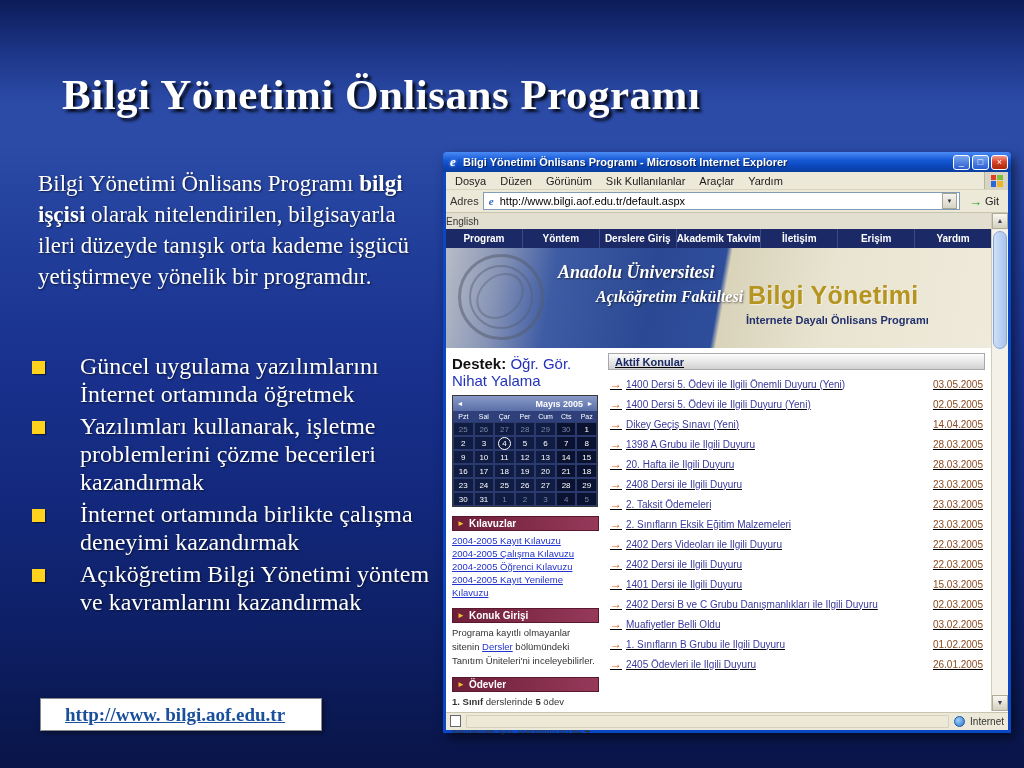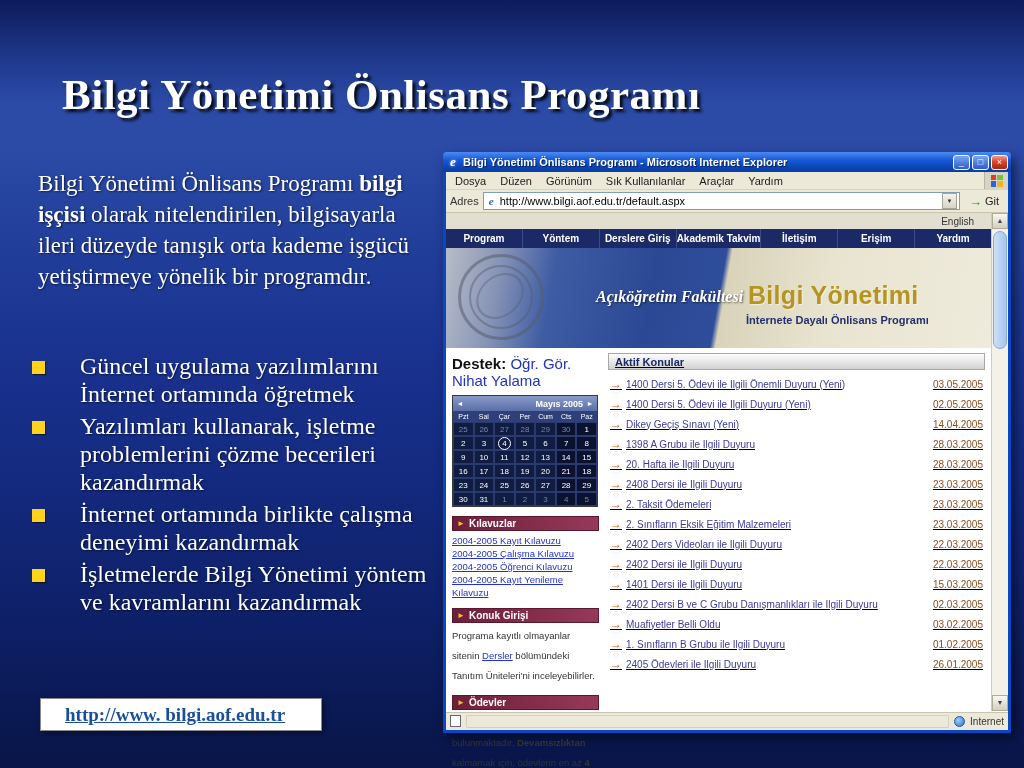--- a/index.html
+++ b/index.html
@@ -57,21 +57,21 @@
   .addr-icon { width:11px; font:italic bold 11px "Liberation Serif",serif; color:#2a66c8; text-align:center; }
   .addr-text { flex:1; font-size:11px; color:#000; white-space:nowrap; overflow:hidden; }
   .addr-drop { width:15px; height:16px; flex:0 0 15px; font-size:6px; line-height:15px; text-align:center; color:#333;
     background:linear-gradient(#f4f3ee,#d8d4c4); border:1px solid #a8a494; cursor:pointer; }
   .go-btn { display:flex; align-items:center; gap:3px; font-size:11px; color:#222; padding:0 5px; cursor:pointer; }
   .go-icon { color:#1f9a1f; font-weight:bold; font-size:13px; line-height:13px; }
 
   .viewport { flex:1; display:flex; background:#fff; min-height:0; }
   .page { flex:1; display:flex; flex-direction:column; min-width:0; }
   .eng-strip { height:16px; flex:0 0 16px; background:#e2dfd0; display:flex; align-items:center;
-    justify-content:flex-end; padding-right:17px; }
+    justify-content:flex-start; padding-right:10px; }
   .eng-strip a { font-size:10px; color:#333; cursor:pointer; }
   .navbar { height:19px; flex:0 0 19px; display:flex; background:#1b2a66; }
   .nav-item { flex:1; display:flex; align-items:center; justify-content:center; color:#fff; font-size:10px;
     font-weight:bold; border-right:1px solid #3a4a8a; white-space:nowrap; cursor:pointer; }
   .nav-item:last-child { border-right:none; }
   .page-header { height:100px; flex:0 0 100px; position:relative; overflow:hidden;
     background:linear-gradient(100deg,#b7bcc6 0%,#8794b6 10%,#3e5ca4 20%,#2b4894 38%,#2e4d9a 50%,#d9d3ba 51%,#e9e4d0 70%,#efebdc 100%); }
   .logo-circle { position:absolute; left:12px; top:6px; width:86px; height:86px; border-radius:50%;
     border:3px solid rgba(85,92,110,.55); }
   .logo-circle::before { content:""; position:absolute; inset:8px; border-radius:50%; border:2px solid rgba(85,92,110,.45); }
@@ -102,21 +102,21 @@
     justify-content:center; outline:1px solid #2a3a6e; outline-offset:-1px; cursor:pointer; }
   .cal-cell.wk { background:#0a1230; }
   .cal-cell.other { color:#7a85ab; }
   .cal-cell.sel::after { content:""; position:absolute; width:11px; height:11px; border:1px solid #fff; border-radius:50%; }
   .sec-hdr { margin-top:9px; height:15px; display:flex; align-items:center; gap:4px; padding:0 4px;
     color:#fff; font-size:10px; font-weight:bold; border:1px solid #5a1830;
     background:linear-gradient(90deg,#6e1f38,#96395a); }
   .sec-arrow { color:#f0c030; font-size:8px; line-height:8px; }
   .side-links { margin-top:3px; }
   .side-link { display:block; font-size:9.5px; color:#2233cc; line-height:13px; text-decoration:underline; cursor:pointer; }
-  .side-text { margin-top:3px; font-size:9.5px; color:#333; line-height:20px; }
+  .side-text { margin-top:3px; font-size:9.5px; color:#333; line-height:14px; }
   .inline-link { color:#2233cc; text-decoration:underline; cursor:pointer; }
 
   .main { flex:1; min-width:0; padding:1px 6px 0 4px;text-decoration:underline; }
   .main-hdr { height:17px; display:flex; align-items:center; padding:0 6px; font-size:11px; font-weight:bold;
     color:#1b2a66; background:linear-gradient(#fdfdfd,#d2d2d2); border:1px solid #a8a8a8; }
   .topics { margin-top:4px; }
   .topic-row { display:flex; align-items:center; height:20px; gap:5px; padding:0 2px; }
   .topic-arrow { color:#e05a10; font-weight:bold; font-size:12px; width:11px; flex:0 0 11px; }
   .topic-link { font-size:10px; color:#3a3a9e; white-space:nowrap; overflow:hidden; text-overflow:ellipsis; cursor:pointer; }
   .topic-date { margin-left:auto; font-size:10px; color:#8b4a1e; white-space:nowrap; }
@@ -156,21 +156,21 @@
         <span class="bullet-text">Yazılımları kullanarak, işletme problemlerini çözme becerileri kazandırmak</span>
       </div>
 
       <div class="bullet">
         <span class="bullet-square"></span>
         <span class="bullet-text">İnternet ortamında birlikte çalışma deneyimi kazandırmak</span>
       </div>
 
       <div class="bullet">
         <span class="bullet-square"></span>
-        <span class="bullet-text">İşletmelerde Bilgi Yönetimi yöntem ve kavramlarını kazandırmak</span>
+        <span class="bullet-text">Açıköğretim Bilgi Yönetimi yöntem ve kavramlarını kazandırmak</span>
       </div>
     </div>
 
   <div class="url-box">
     <span class="url-text">http://www. bilgi.aof.edu.tr</span>
   </div>
 
   <div class="window">
 
     <div class="titlebar">
@@ -227,20 +227,21 @@
             <span class="nav-item">Yöntem</span>
             <span class="nav-item">Derslere Giriş</span>
             <span class="nav-item">Akademik Takvim</span>
             <span class="nav-item">İletişim</span>
             <span class="nav-item">Erişim</span>
             <span class="nav-item">Yardım</span>
           </div>
 
         <div class="page-header">
           <span class="logo-circle"></span>
+          <span class="hdr-uni">Anadolu Üniversitesi</span>
           <span class="hdr-fac">Açıköğretim Fakültesi</span>
           <span class="hdr-prog">Bilgi Yönetimi</span>
           <span class="hdr-sub">İnternete Dayalı Önlisans Programı</span>
         </div>
 
         <div class="page-body">
 
           <div class="side">
             <div class="support">
               <b>Destek:</b>

